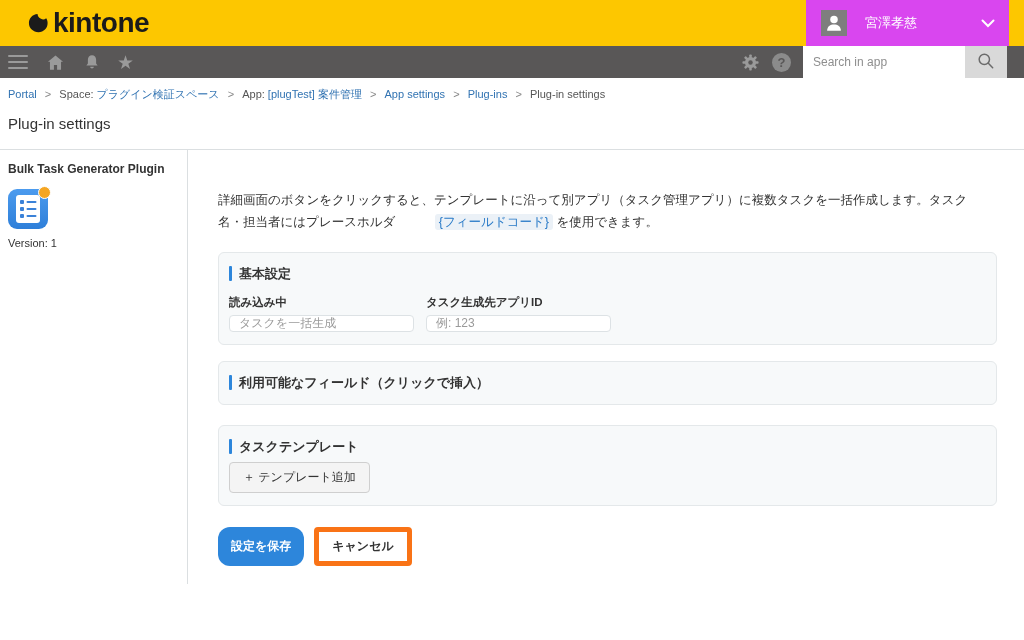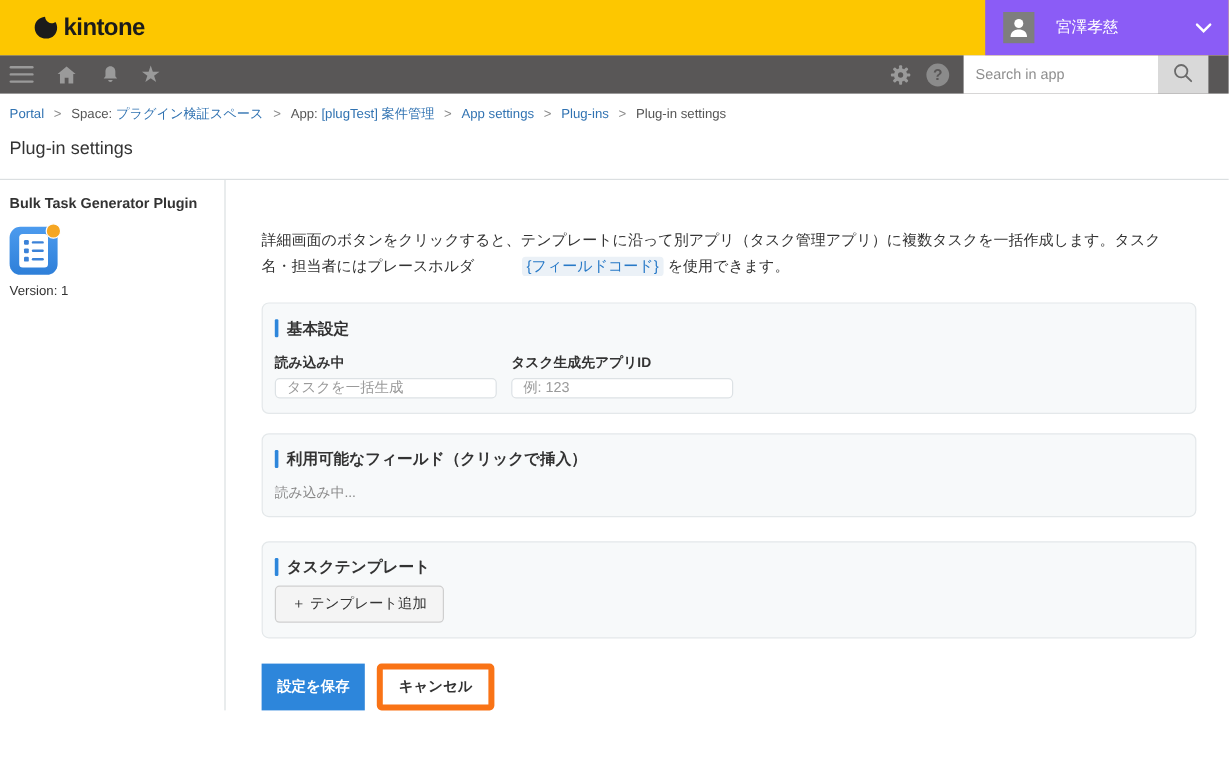--- a/index.html
+++ b/index.html
@@ -3,22 +3,22 @@
 <meta charset="utf-8">
 <style>
   * { margin:0; padding:0; box-sizing:border-box; }
   html,body { width:1024px; height:640px; background:#fff; overflow:hidden;
               font-family:"Liberation Sans","DejaVu Sans",sans-serif; }
 
   
   .topbar { position:relative; height:46px; background:#FDC700; display:flex; align-items:center; }
   .logo { display:flex; align-items:center; margin-left:27px; cursor:pointer; }
   .logo svg { display:block; }
-  .logo-text { font-size:20px; font-weight:800; color:#1b1b1b; letter-spacing:-0.5px; margin-left:3px; }
-  .user-menu { position:absolute; right:0; top:0; width:203px; height:46px; background:#8b5cf6;
+  .logo-text { font-size:28px; font-weight:800; color:#1b1b1b; letter-spacing:-0.5px; margin-left:3px; }
+  .user-menu { position:absolute; right:15px; top:0; width:203px; height:46px; background:#d946ef;
                display:flex; align-items:center; cursor:pointer; }
   .avatar { width:26px; height:26px; background:#7e7e7e; margin-left:15px; display:flex;
             align-items:center; justify-content:center; }
   .user-name { color:#fff; font-size:13px; margin-left:18px; flex:1; }
   .user-chevron { margin-right:14px; display:flex; }
 
   
   .toolbar { height:32px; background:#595757; display:flex; align-items:center; }
   .tb-icon { display:flex; align-items:center; justify-content:center; cursor:pointer; }
   .hamburger { width:20px; margin-left:8px; display:flex; flex-direction:column; gap:4px; cursor:pointer; }
@@ -71,21 +71,21 @@
   .field-row { display:flex; gap:12px; margin-top:12px; }
   .field-label { font-size:11.5px; font-weight:bold; color:#333; }
   .field-group input { display:block; margin-top:5px; width:185px; height:17px; border:1px solid #DDE2E5;
                        border-radius:4px; background:#fff; font-size:12px; padding:0 9px; color:#333; outline:none; }
   .field-group input::placeholder { color:#9a9a9a; }
   .loading-text { margin-top:11px; font-size:11.5px; color:#888; }
   .add-template-btn { margin-top:6px; font-size:12px; color:#333; background:#F4F4F4;
                       border:1px solid #CFCFCF; border-radius:4px; padding:6px 13px; cursor:pointer; }
 
   .actions { margin-top:21px; display:flex; gap:10px; }
-  .btn-save { background:#2D86DB; color:#fff; border:none; border-radius:0; font-size:12px;
+  .btn-save { background:#2D86DB; color:#fff; border:none; border-radius:12px; font-size:12px;
               font-weight:bold; padding:6px 13px; cursor:pointer; }
   .btn-cancel { background:#fff; color:#333; border:5px solid #f97316; border-radius:4px; font-size:12px;
                 font-weight:bold; padding:6px 13px; cursor:pointer; }
 </style>
 </head>
 <body>
 
 <header class="topbar">
   <div class="logo">
     <span>
@@ -208,21 +208,20 @@
           <input type="text" placeholder="例: 123" style="">
         </div>
       </div>
     </section>
 
     <section class="card card-fields">
       <div class="section-title">
         <span class="accent-bar"></span>
         <span>利用可能なフィールド（クリックで挿入）</span>
       </div>
-      <div class="loading-text">読み込み中...</div>
     </section>
 
     <section class="card card-templates">
       <div class="section-title">
         <span class="accent-bar"></span>
         <span>タスクテンプレート</span>
       </div>
       <button class="add-template-btn">＋ テンプレート追加</button>
     </section>
 

